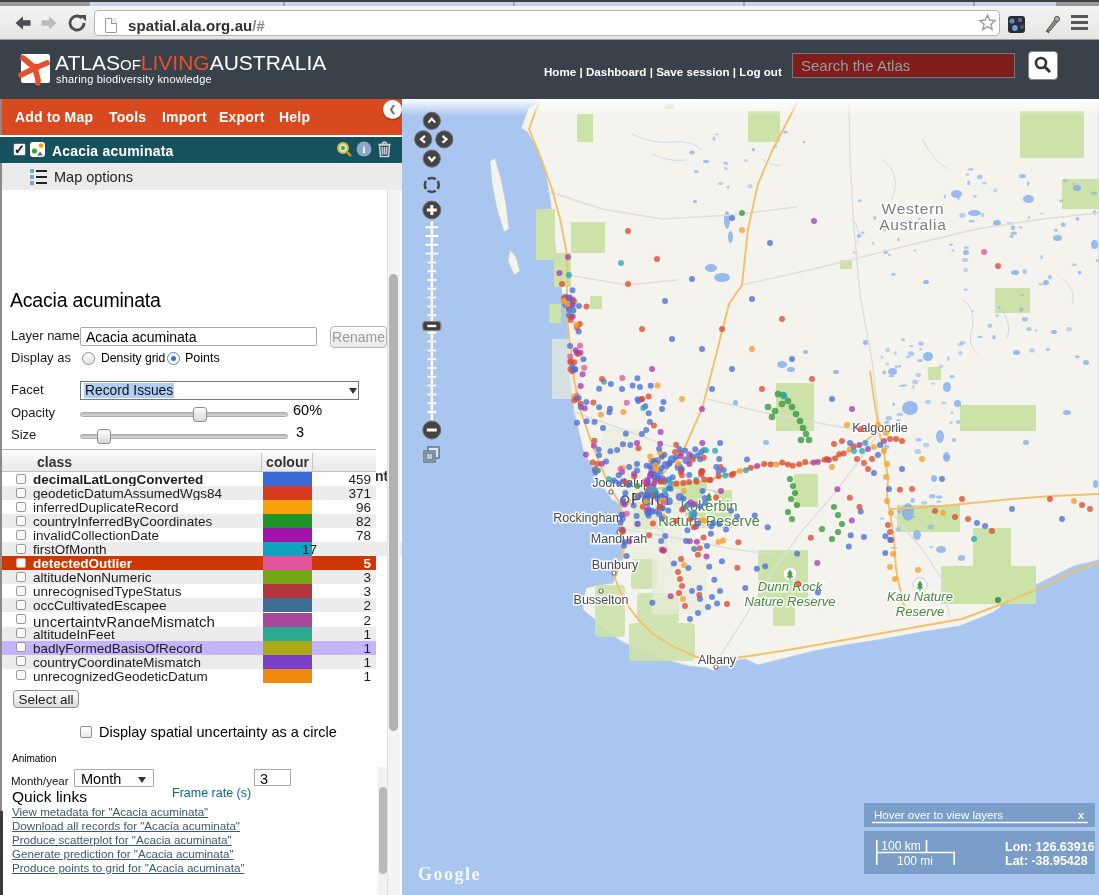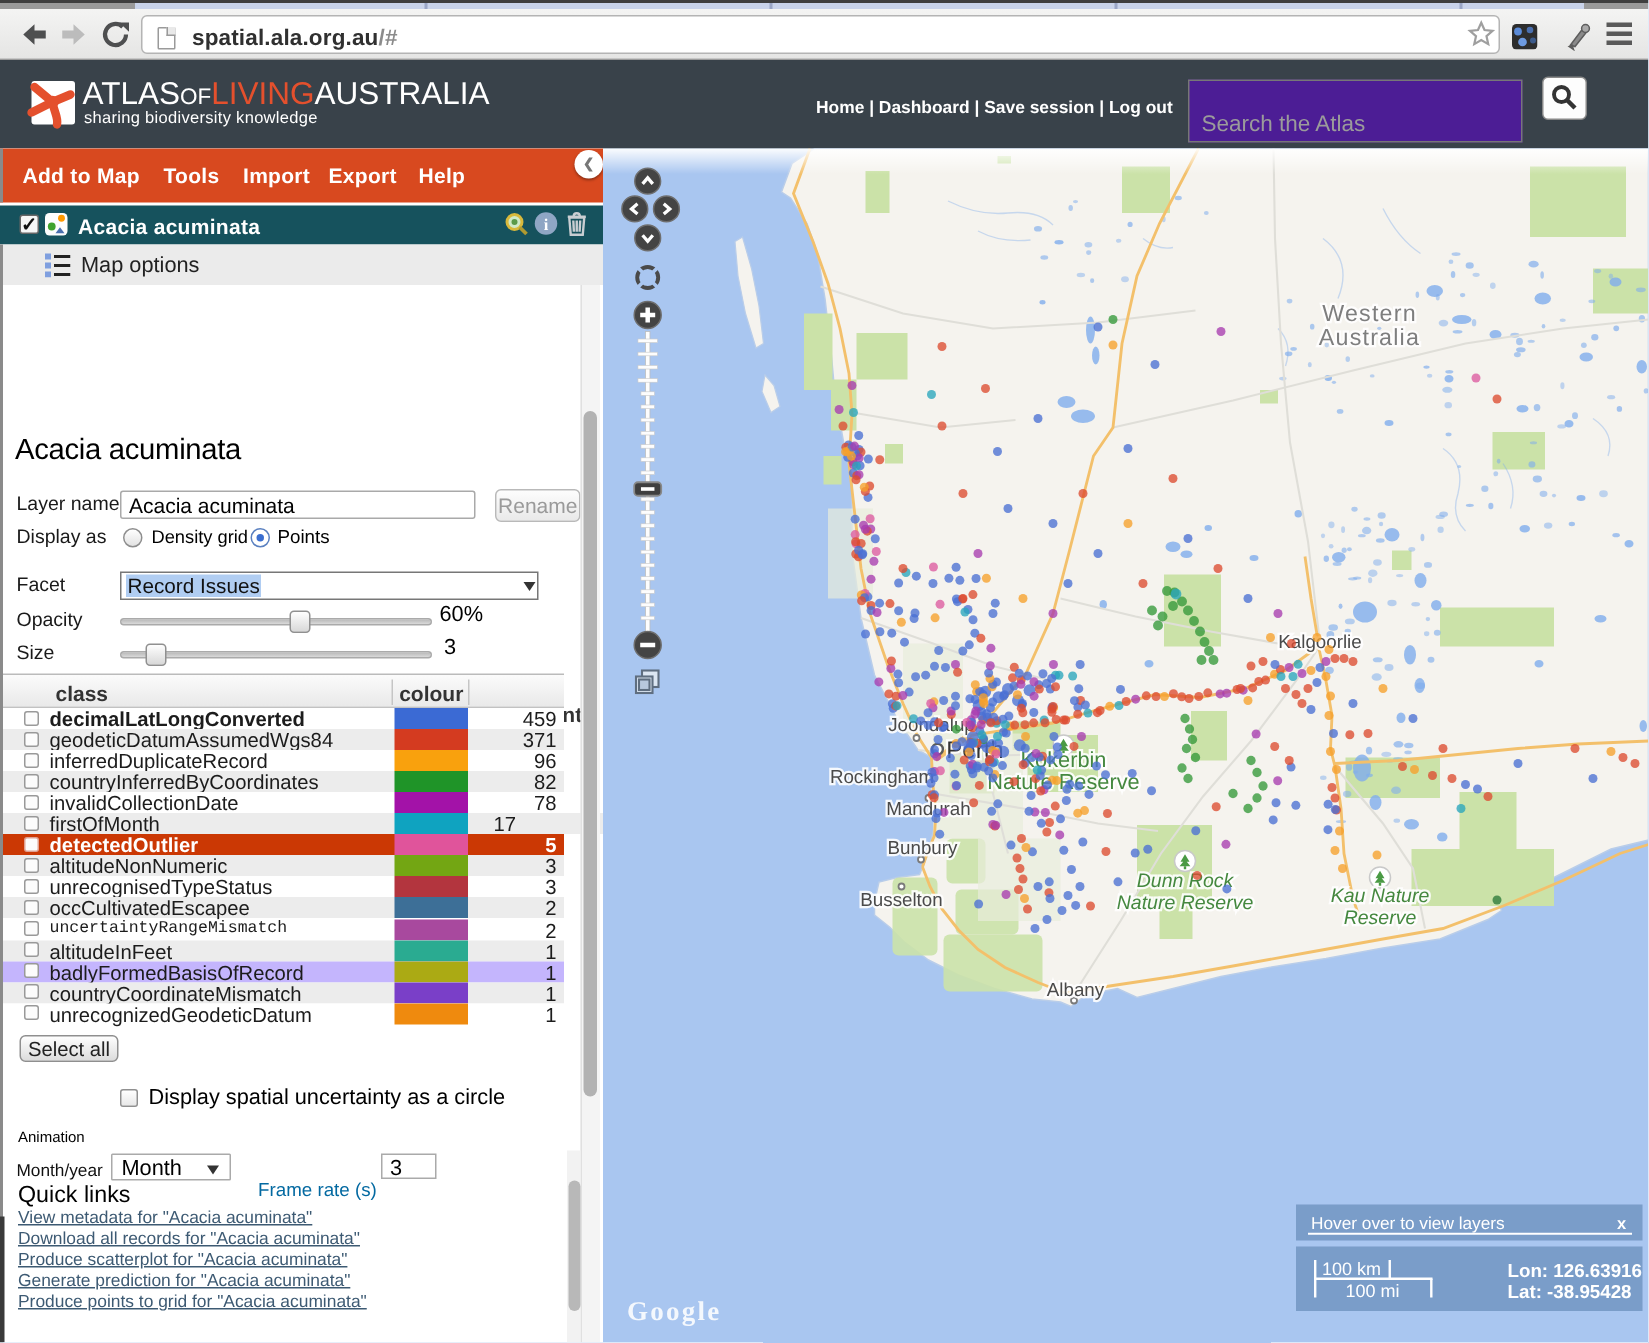--- a/index.html
+++ b/index.html
@@ -16,21 +16,21 @@
 .pageicon { position:absolute; left:105px; top:12px; width:12px; height:15px; border:1.4px solid #9a9a9a; border-radius:1px; background:#fff; }
 .pageicon:after { content:""; position:absolute; right:-1px; top:-1px; width:5px; height:5px; background:#e9e9e9; border-left:1.4px solid #9a9a9a; border-bottom:1.4px solid #9a9a9a; }
 
 #siteheader { position:absolute; left:0; top:40px; width:1099px; height:59px; background:#39424a; }
 #logobox { position:absolute; left:21px; top:14px; width:29px; height:29px; background:#fff; border-radius:2px; }
 #logotext { position:absolute; left:55px; top:11px; font-size:21px; color:#fff; letter-spacing:0px; white-space:nowrap; }
 #logotext .of { font-size:15px; }
 #logotext .living { color:#e4502d; }
 #tagline { position:absolute; left:56px; top:33px; font-size:11px; color:#fff; letter-spacing:0.2px; }
 #headnav { position:absolute; left:544px; top:25px; font-size:11.6px; font-weight:bold; color:#fff; }
-#searchbox { position:absolute; left:792px; top:13px; width:223px; height:25px; background:#4c1d95; border:1px solid #777; font-size:15px; color:#9b9b9b; padding:20px 8px; }
+#searchbox { position:absolute; left:792px; top:13px; width:223px; height:25px; background:#7f1d1d; border:1px solid #777; font-size:15px; color:#9b9b9b; padding:3px 8px; }
 #searchbtn { position:absolute; left:1028px; top:11px; width:30px; height:29px; background:#fdfdfd; border:1px solid #888; border-radius:4px; }
 
 #leftpanel { position:absolute; left:0; top:99px; width:402px; height:796px; background:#fff; }
 #menubar { position:absolute; left:0; top:0; width:402px; height:36px; background:#d8491f; border-left:2px solid #8a8a8a;}
 #menubar span { position:absolute; top:10px; font-size:14px; font-weight:bold; color:#fff; letter-spacing:0.2px; }
 #collapse { position:absolute; left:383px; top:1px; width:19px; height:19px; background:#fff; border-radius:50%; box-shadow:0 1px 2px rgba(0,0,0,.4); color:#777; font-size:9px; font-weight:bold; text-align:center; line-height:19px; }
 #layerbar { position:absolute; left:0; top:37.5px; width:402px; height:26px; background:#16525d; }
 #layercheck { position:absolute; left:13px; top:6px; width:13px; height:13px; background:#f6f6f6; border:1px solid #666; border-radius:2px; font-size:13px; line-height:12px; font-weight:bold; color:#111; text-align:center;}
 #layericon { position:absolute; left:30px; top:5px; width:15px; height:15px; background:#fdfdfd; border-radius:3px; }
 #layername { position:absolute; left:52px; top:6px; font-size:14px; font-weight:bold; color:#fff; letter-spacing:0.2px; }
@@ -230,21 +230,21 @@
 <div style="position:absolute;left:0px;top:338.20px;width:374px;height:14.05px;background:#ffffff;">
 <div style="position:absolute;left:14px;top:1.5px;width:10px;height:10px;background:#fcfcfc;border:1px solid #999;border-radius:2px;"></div>
 <span style="position:absolute;left:31px;top:0px;font-size:13.5px;font-weight:normal;color:#1c1c1c;white-space:nowrap;">invalidCollectionDate</span>
 <div style="position:absolute;left:261px;top:0px;width:49px;height:14.05px;background:#a312a8;"></div>
 <span style="position:absolute;left:300px;top:0px;width:69px;text-align:right;font-size:13.5px;font-weight:normal;color:#1c1c1c;">78</span>
 </div>
 <div style="position:absolute;left:0px;top:352.25px;width:440px;height:14.05px;background:#ececec;">
 <div style="position:absolute;left:14px;top:1.5px;width:10px;height:10px;background:#fcfcfc;border:1px solid #999;border-radius:2px;"></div>
 <span style="position:absolute;left:31px;top:0px;font-size:13.5px;font-weight:normal;color:#1c1c1c;white-space:nowrap;">firstOfMonth</span>
 <div style="position:absolute;left:261px;top:0px;width:49px;height:14.05px;background:#0fa3c0;"></div>
-<span style="position:absolute;left:300px;top:0px;width:69px;text-align:center;font-size:13.5px;font-weight:normal;color:#1c1c1c;">17</span>
+<span style="position:absolute;left:300px;top:0px;width:69px;text-align:left;font-size:13.5px;font-weight:normal;color:#1c1c1c;">17</span>
 </div>
 <div style="position:absolute;left:0px;top:366.30px;width:374px;height:14.05px;background:#cb3804;">
 <div style="position:absolute;left:14px;top:1.5px;width:10px;height:10px;background:#fcfcfc;border:1px solid #e0a090;border-radius:2px;"></div>
 <span style="position:absolute;left:31px;top:0px;font-size:13.5px;font-weight:bold;color:#fff;white-space:nowrap;">detectedOutlier</span>
 <div style="position:absolute;left:261px;top:0px;width:49px;height:14.05px;background:#e0549b;"></div>
 <span style="position:absolute;left:300px;top:0px;width:69px;text-align:right;font-size:13.5px;font-weight:bold;color:#fff;">5</span>
 </div>
 <div style="position:absolute;left:0px;top:380.35px;width:374px;height:14.05px;background:#ececec;">
 <div style="position:absolute;left:14px;top:1.5px;width:10px;height:10px;background:#fcfcfc;border:1px solid #999;border-radius:2px;"></div>
 <span style="position:absolute;left:31px;top:0px;font-size:13.5px;font-weight:normal;color:#1c1c1c;white-space:nowrap;">altitudeNonNumeric</span>
@@ -258,21 +258,21 @@
 <span style="position:absolute;left:300px;top:0px;width:69px;text-align:right;font-size:13.5px;font-weight:normal;color:#1c1c1c;">3</span>
 </div>
 <div style="position:absolute;left:0px;top:408.45px;width:374px;height:14.05px;background:#ececec;">
 <div style="position:absolute;left:14px;top:1.5px;width:10px;height:10px;background:#fcfcfc;border:1px solid #999;border-radius:2px;"></div>
 <span style="position:absolute;left:31px;top:0px;font-size:13.5px;font-weight:normal;color:#1c1c1c;white-space:nowrap;">occCultivatedEscapee</span>
 <div style="position:absolute;left:261px;top:0px;width:49px;height:14.05px;background:#3d6f97;"></div>
 <span style="position:absolute;left:300px;top:0px;width:69px;text-align:right;font-size:13.5px;font-weight:normal;color:#1c1c1c;">2</span>
 </div>
 <div style="position:absolute;left:0px;top:422.50px;width:374px;height:14.05px;background:#ffffff;">
 <div style="position:absolute;left:14px;top:1.5px;width:10px;height:10px;background:#fcfcfc;border:1px solid #999;border-radius:2px;"></div>
-<span style="position:absolute;left:31px;top:0px;font-size:11px;font-weight:normal;color:#1c1c1c;white-space:nowrap;font-family:Liberation Mono, monospace;">uncertaintyRangeMismatch</span>
+<span style="position:absolute;left:31px;top:0px;font-size:15px;font-weight:normal;color:#1c1c1c;white-space:nowrap;">uncertaintyRangeMismatch</span>
 <div style="position:absolute;left:261px;top:0px;width:49px;height:14.05px;background:#a8499e;"></div>
 <span style="position:absolute;left:300px;top:0px;width:69px;text-align:right;font-size:13.5px;font-weight:normal;color:#1c1c1c;">2</span>
 </div>
 <div style="position:absolute;left:0px;top:436.55px;width:374px;height:14.05px;background:#ececec;">
 <div style="position:absolute;left:14px;top:1.5px;width:10px;height:10px;background:#fcfcfc;border:1px solid #999;border-radius:2px;"></div>
 <span style="position:absolute;left:31px;top:0px;font-size:13.5px;font-weight:normal;color:#1c1c1c;white-space:nowrap;">altitudeInFeet</span>
 <div style="position:absolute;left:261px;top:0px;width:49px;height:14.05px;background:#2aab91;"></div>
 <span style="position:absolute;left:300px;top:0px;width:69px;text-align:right;font-size:13.5px;font-weight:normal;color:#1c1c1c;">1</span>
 </div>
 <div style="position:absolute;left:0px;top:450.60px;width:374px;height:14.05px;background:#c4b5fd;">

